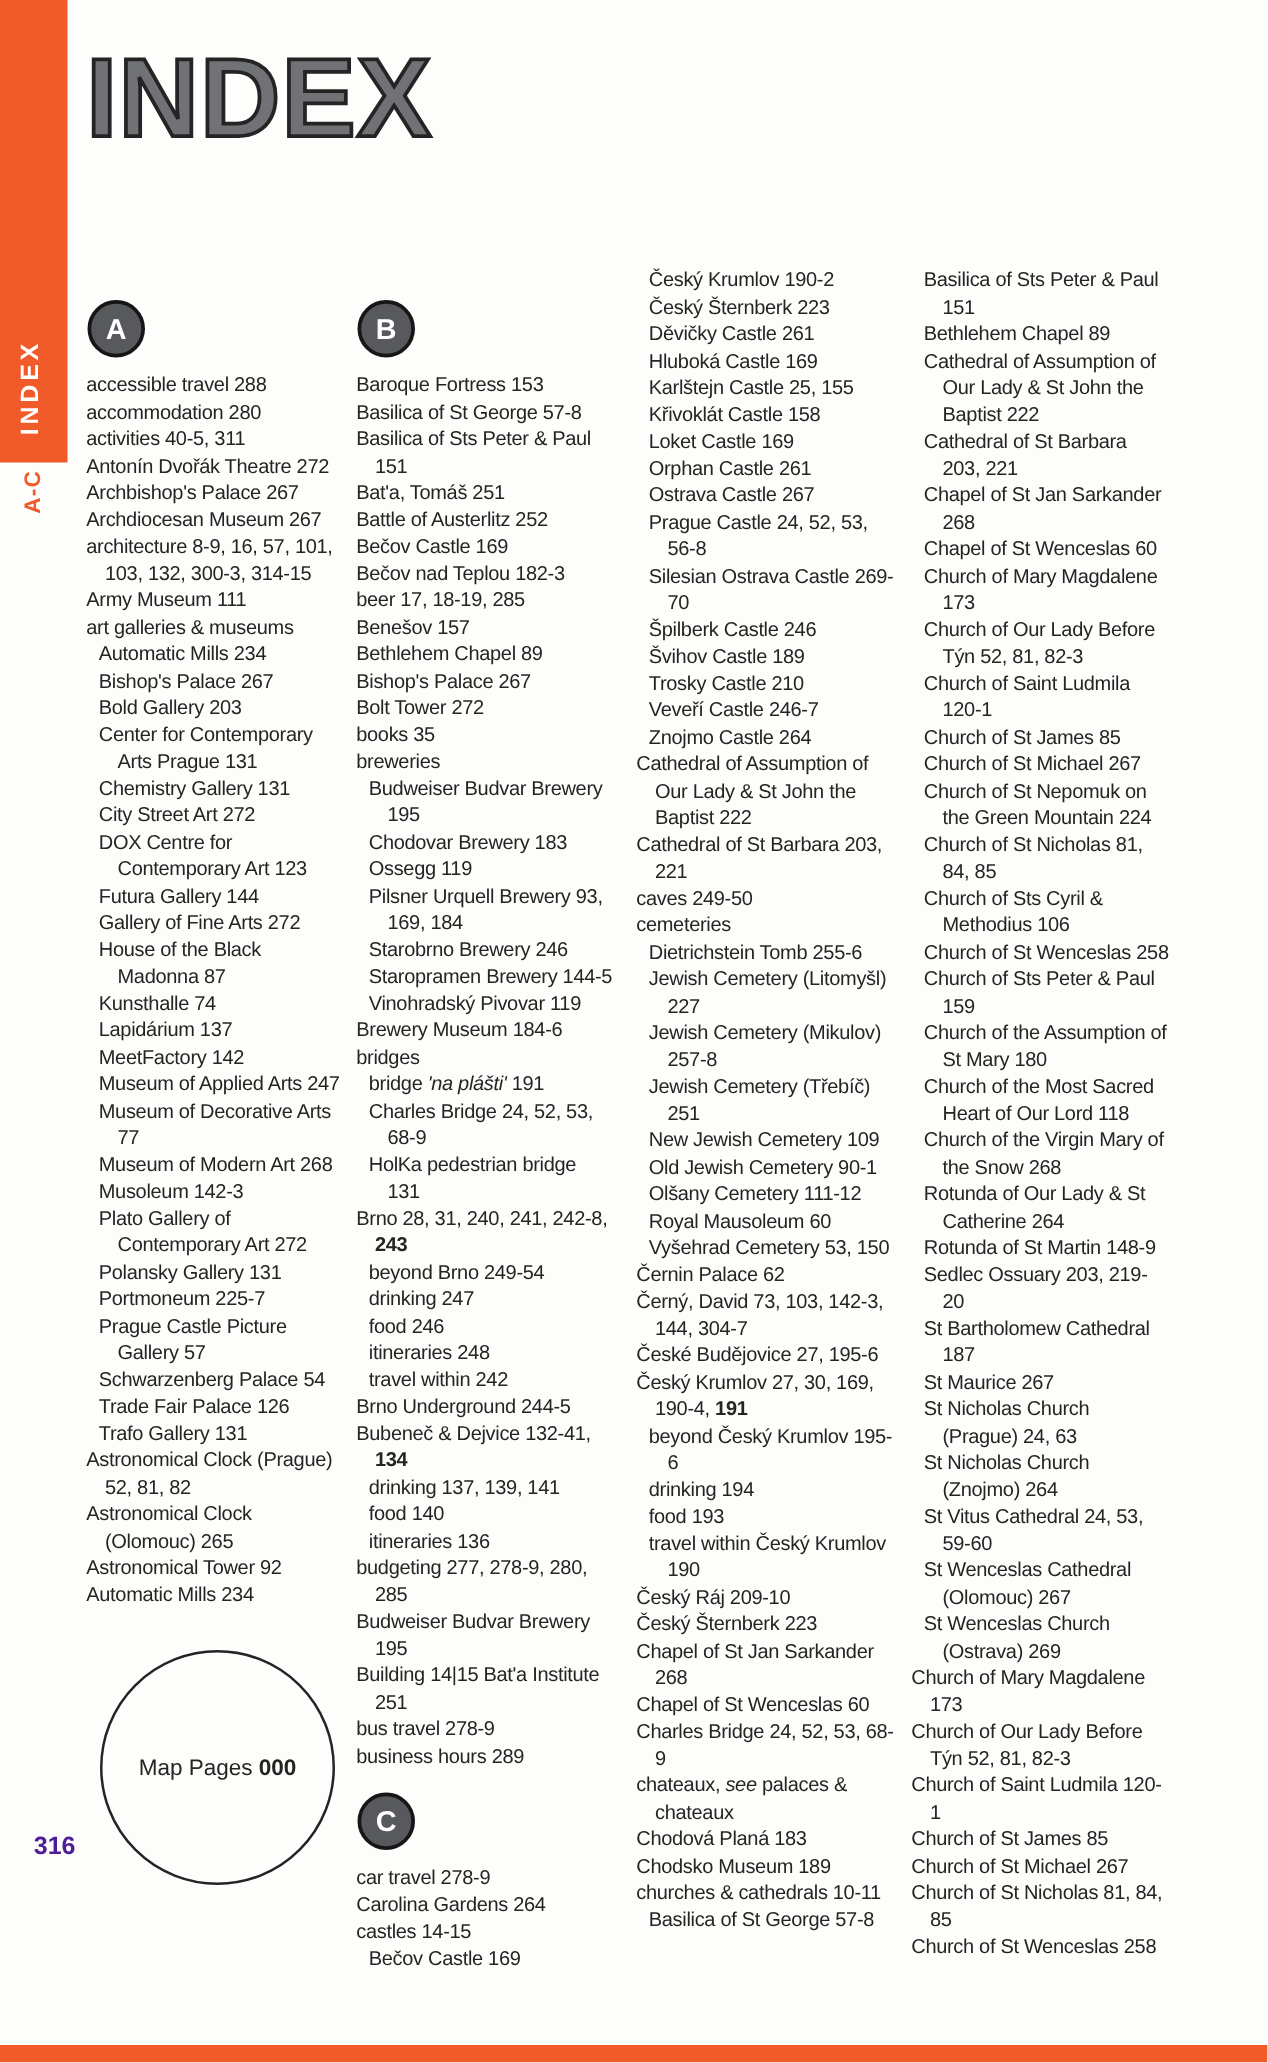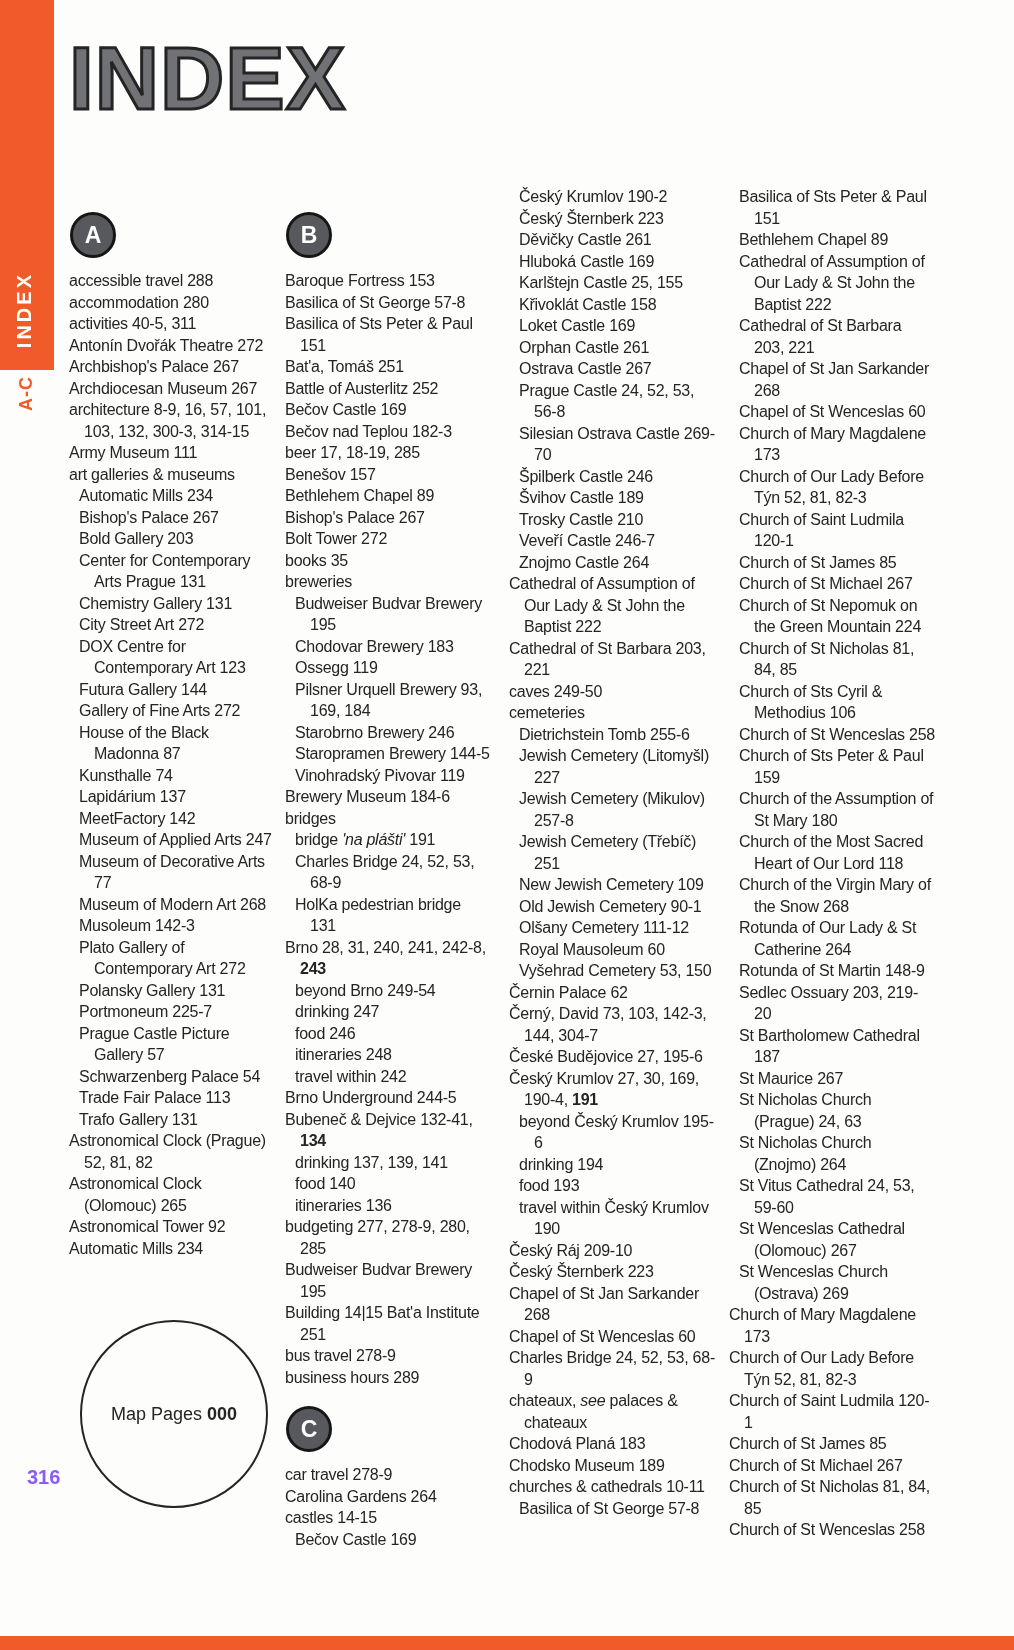--- a/index.html
+++ b/index.html
@@ -26,21 +26,21 @@
   }
 
   
   .page-title {
     position:absolute; left:69px; top:34px;
     font-size:89px; line-height:1; font-weight:bold;
     color:#717276; -webkit-text-stroke:3px #242424; letter-spacing:1px;
   }
 
   
-  .col { position:absolute; width:206px; }
+  .col { position:absolute; width:206px;margin-top:28px; }
   #col-0 { left:69px;  top:212px; }
   #col-1 { left:285px; top:212px; }
   #col-2 { left:509px; top:186px; }
   #col-3 { left:729px; top:186px; }
 
   .entry {
     font-size:16px; line-height:21.5px; letter-spacing:-0.25px;
     color:#242423;
     padding-left:15px; text-indent:-15px;
   }
@@ -63,21 +63,21 @@
     width:184px; height:184px; border-radius:50%;
     border:2px solid #242424; background:#fdfdfc;
     display:flex; align-items:center; justify-content:center;
     font-size:18px; color:#242423;text-align:center;
   }
   .map-circle .map-num { font-weight:bold; margin-left:5px; }
 
   
   .page-number {
     position:absolute; left:27px; top:1466px;
-    font-size:20px; font-weight:bold; color:#8b5cf6;
+    font-size:20px; font-weight:bold; color:#4c1d95;
   }
   .bottom-bar {
     position:absolute; left:0; bottom:0; width:100%; height:14px;
     background:var(--accent);
   }
 </style>
 </head>
 <body style="--accent: #F15A29;">
 
 <div class="side-tab"></div>
@@ -114,21 +114,21 @@
     <div class="entry l1">MeetFactory 142</div>
     <div class="entry l1">Museum of Applied Arts 247</div>
     <div class="entry l1">Museum of Decorative Arts 77</div>
     <div class="entry l1">Museum of Modern Art 268</div>
     <div class="entry l1">Musoleum 142-3</div>
     <div class="entry l1">Plato Gallery of Contemporary Art 272</div>
     <div class="entry l1">Polansky Gallery 131</div>
     <div class="entry l1">Portmoneum 225-7</div>
     <div class="entry l1">Prague Castle Picture Gallery 57</div>
     <div class="entry l1">Schwarzenberg Palace 54</div>
-    <div class="entry l1">Trade Fair Palace 113</div>
+    <div class="entry l1">Trade Fair Palace 126</div>
     <div class="entry l1">Trafo Gallery 131</div>
     <div class="entry l0">Astronomical Clock (Prague) 52, 81, 82</div>
     <div class="entry l0">Astronomical Clock (Olomouc) 265</div>
     <div class="entry l0">Astronomical Tower 92</div>
     <div class="entry l0">Automatic Mills 234</div>
   </div>
 <div class="col" id="col-1">
     <div class="badge-row">
       <div class="letter-badge">B</div>
     </div>

